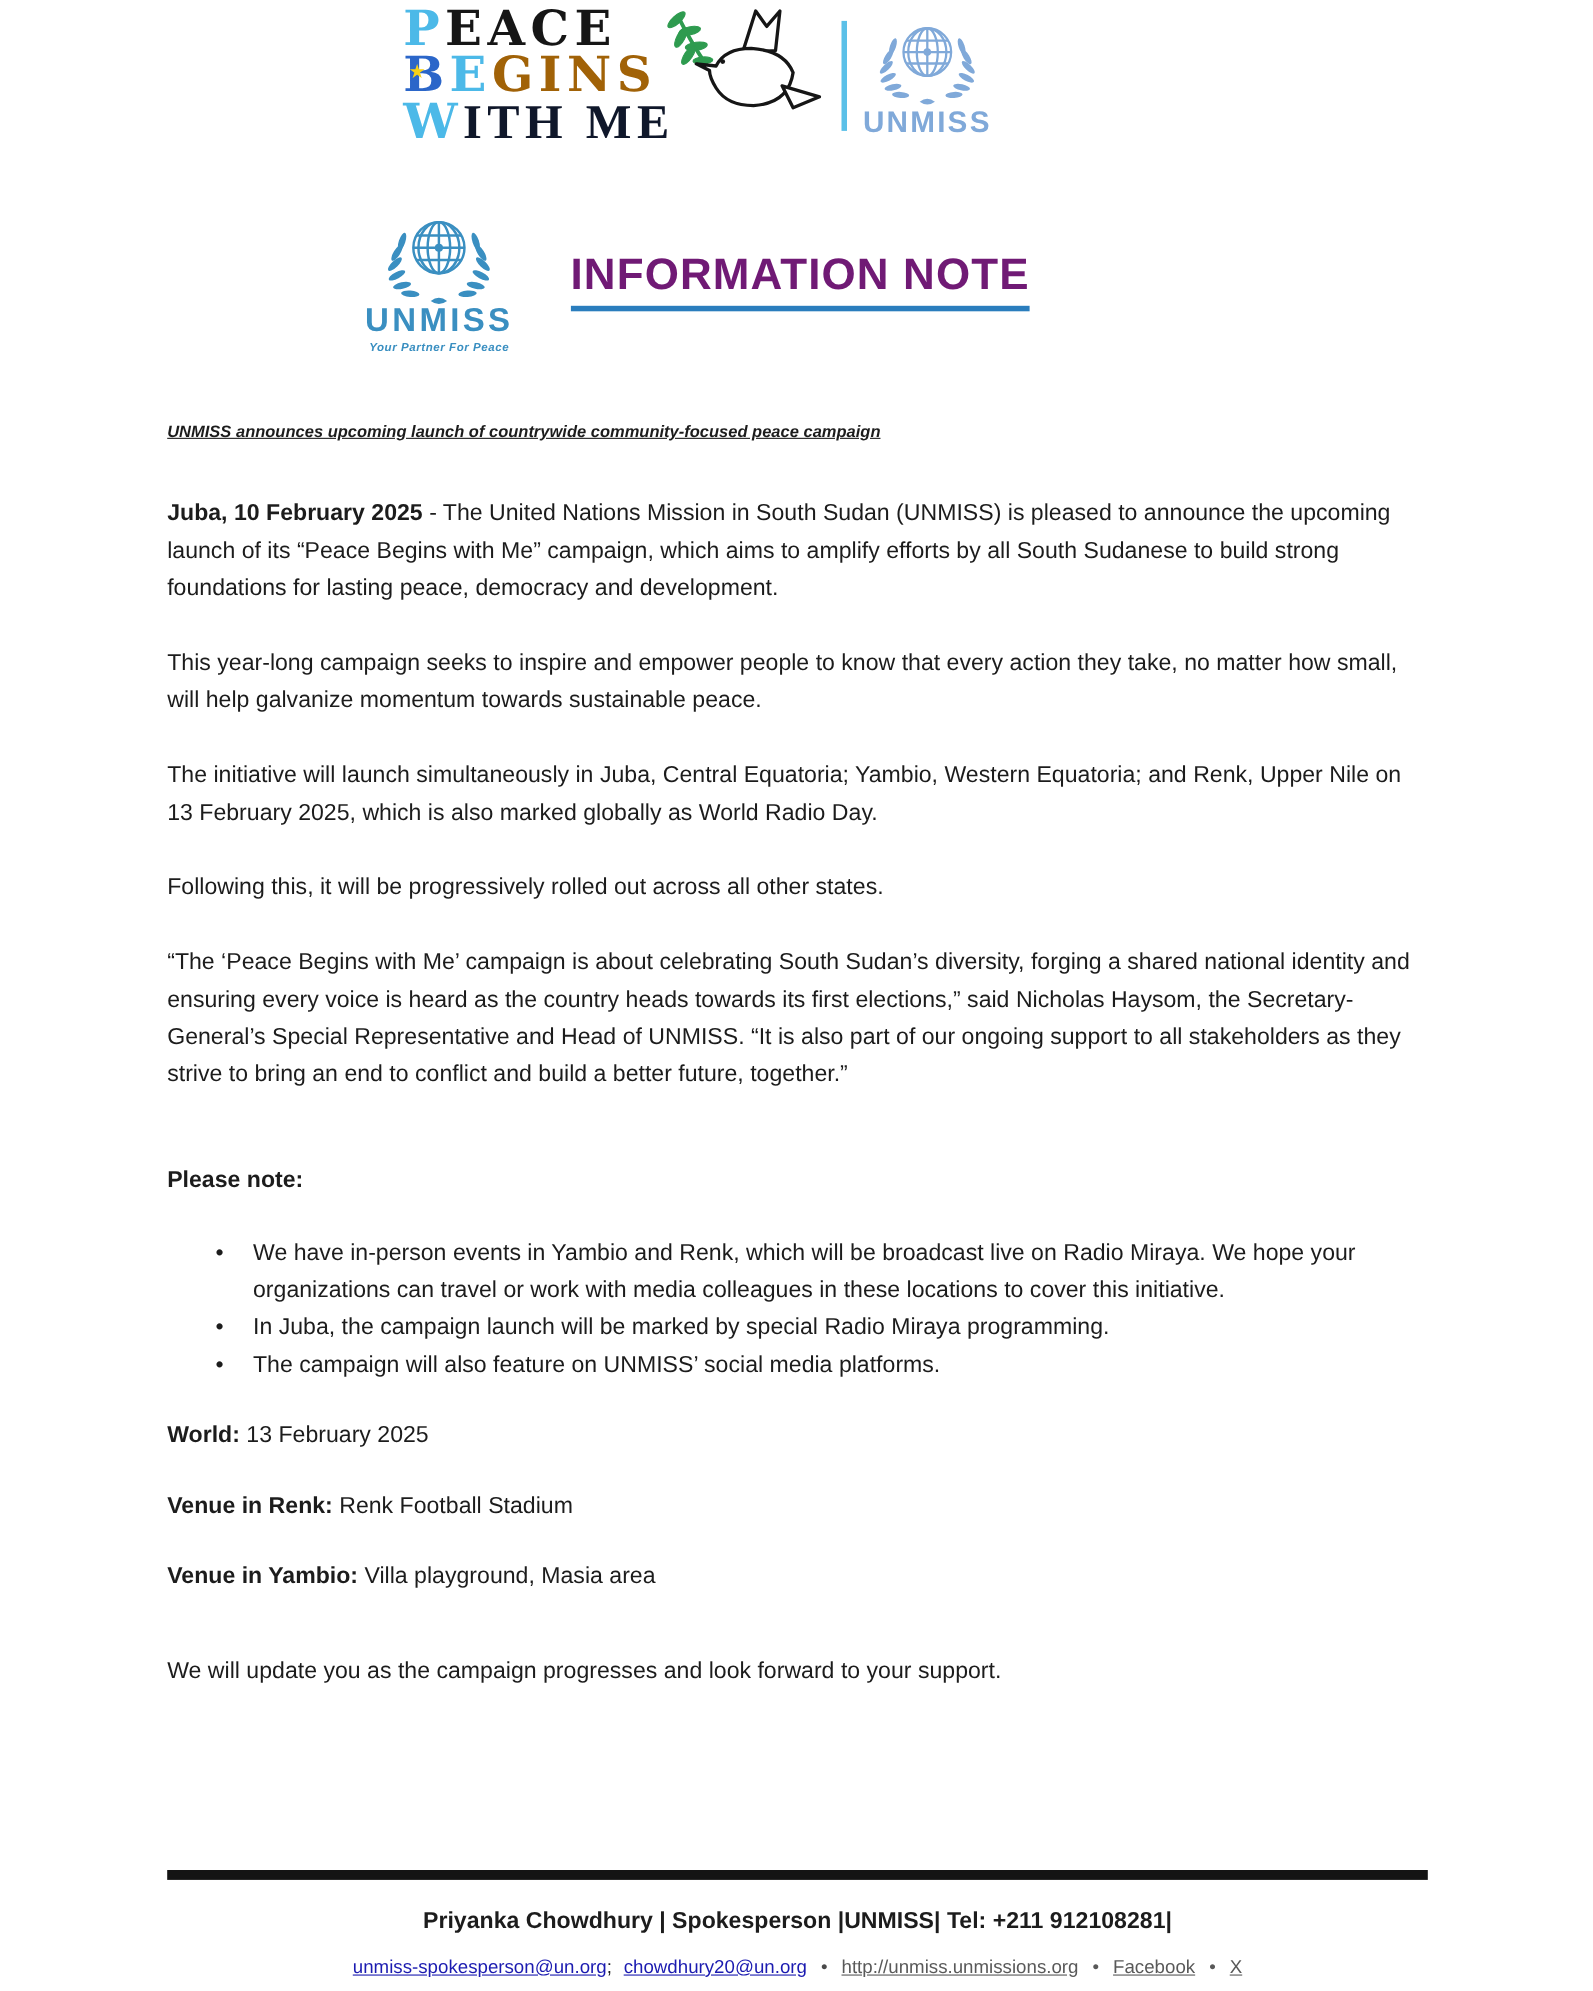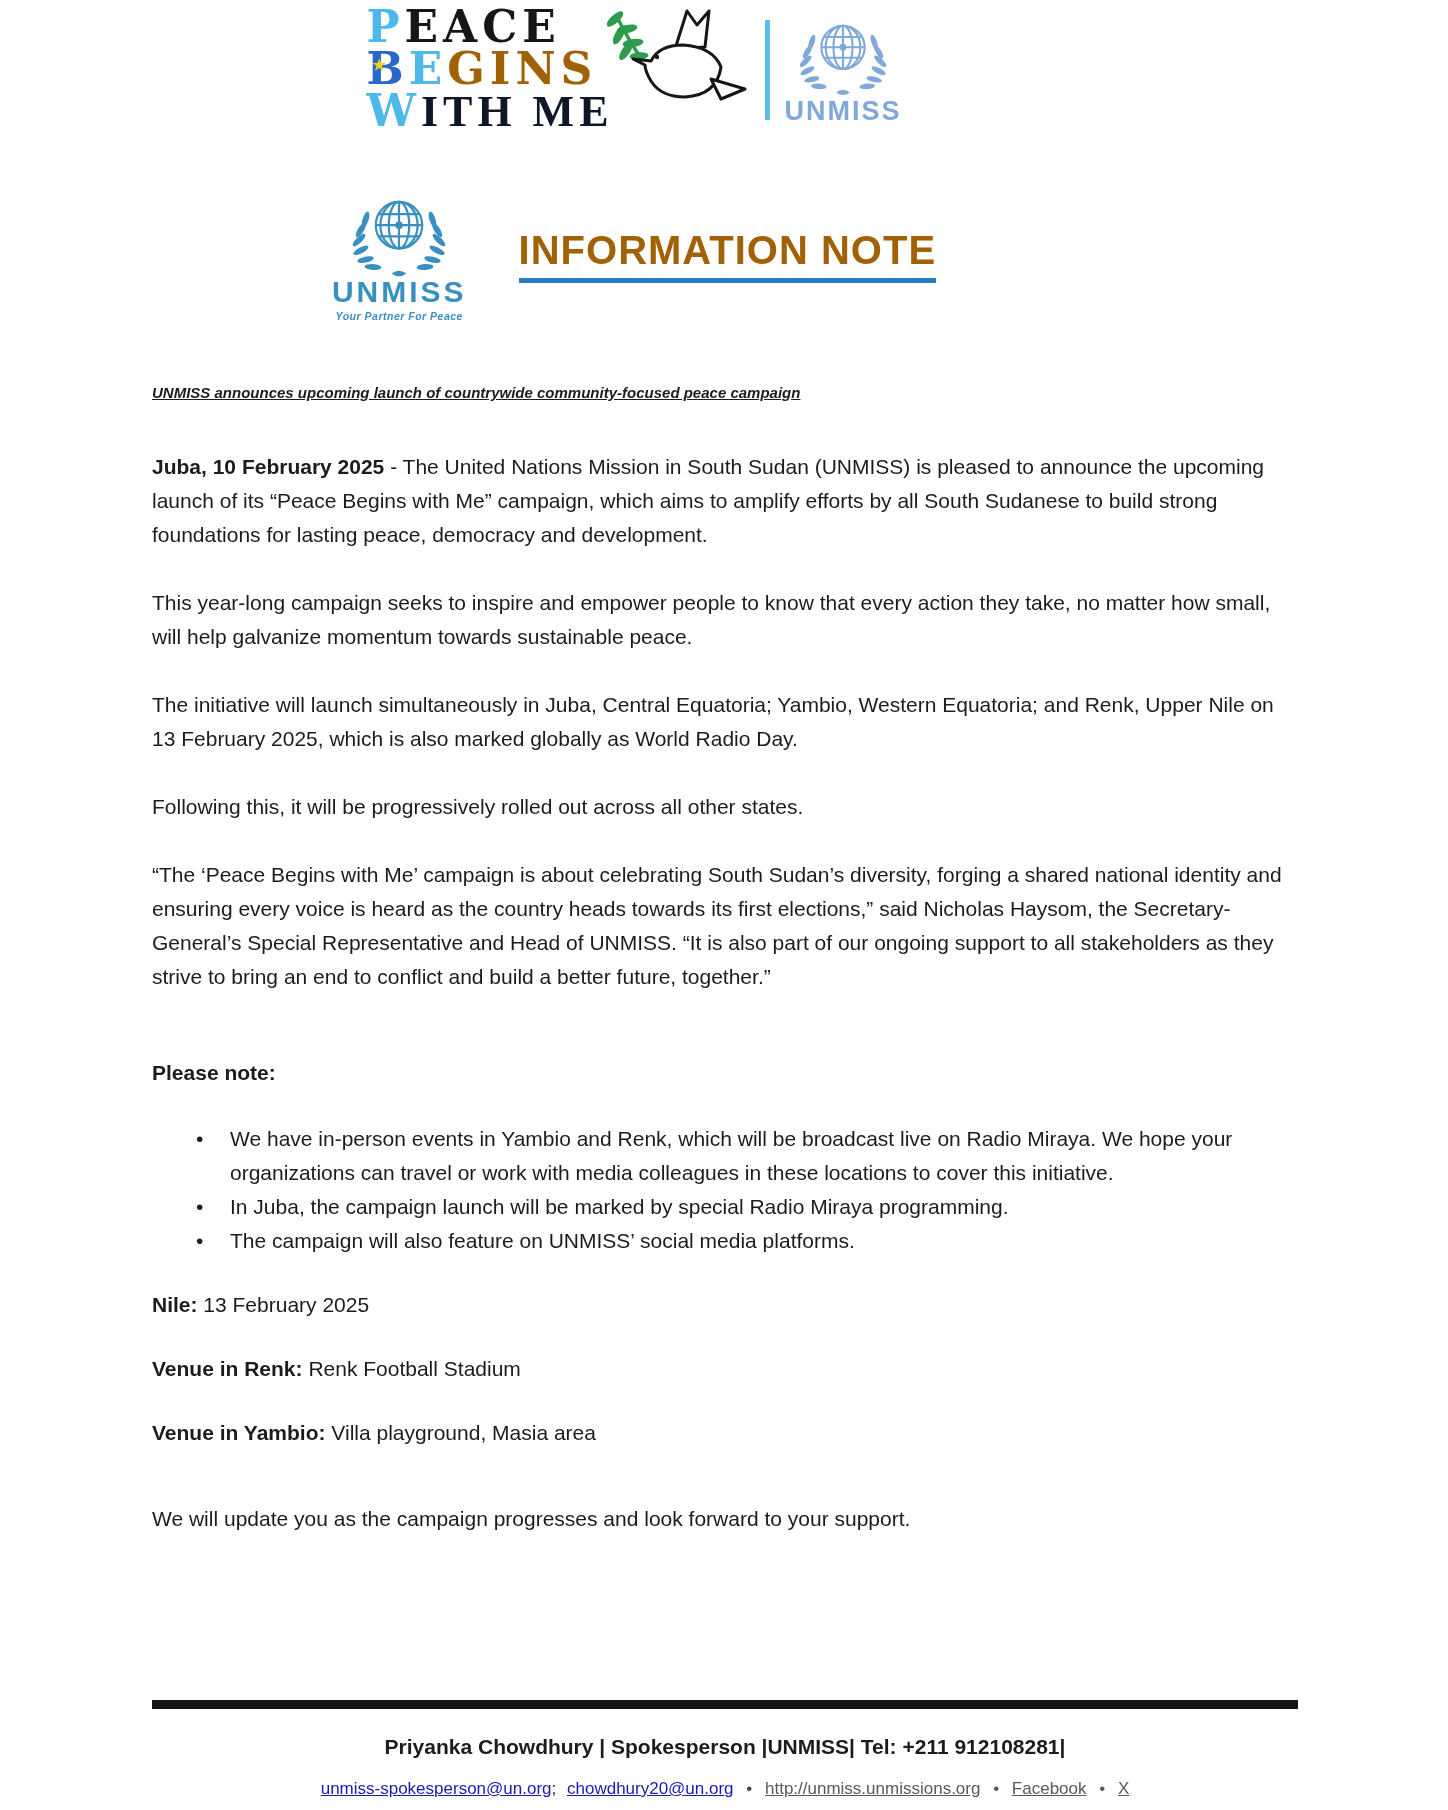--- a/index.html
+++ b/index.html
@@ -144,21 +144,21 @@
           <ellipse cx="103" cy="56" rx="9" ry="3.2" transform="rotate(44 103 56)"></ellipse>
           <ellipse cx="101" cy="67" rx="9" ry="3.2" transform="rotate(28 101 67)"></ellipse>
           <ellipse cx="96" cy="77" rx="9" ry="3.2" transform="rotate(12 96 77)"></ellipse>
           <ellipse cx="88" cy="85" rx="9" ry="3.2" transform="rotate(-4 88 85)"></ellipse>
           <path d="M52,92 Q60,86 68,92 Q60,98 52,92"></path>
         </g>
       </svg>
       <span class="emblem-label">UNMISS</span>
       <span class="emblem-tagline">Your Partner For Peace</span>
     </div>
-    <div class="info-note-heading" style="color:#a16207;border-bottom-color:#2a7dbd;">INFORMATION NOTE</div>
+    <div class="info-note-heading" style="color:#701a75;border-bottom-color:#2a7dbd;">INFORMATION NOTE</div>
   </div>
 
   <div class="content">
 
     <p class="doc-title">UNMISS announces upcoming launch of countrywide community-focused peace campaign</p>
 
     <p class="para"><span class="lead">Juba, 10 February 2025</span><span> - The United Nations Mission in South Sudan (UNMISS) is pleased to announce the upcoming launch of its “Peace Begins with Me” campaign, which aims to amplify efforts by all South Sudanese to build strong foundations for lasting peace, democracy and development.</span></p>
 
     <p class="para">This year-long campaign seeks to inspire and empower people to know that every action they take, no matter how small, will help galvanize momentum towards sustainable peace.</p>
 
@@ -169,21 +169,21 @@
     <p class="para">“The ‘Peace Begins with Me’ campaign is about celebrating South Sudan’s diversity, forging a shared national identity and ensuring every voice is heard as the country heads towards its first elections,” said Nicholas Haysom, the Secretary-General’s Special Representative and Head of UNMISS. “It is also part of our ongoing support to all stakeholders as they strive to bring an end to conflict and build a better future, together.”</p>
 
     <p class="please-note">Please note:</p>
 
     <ul class="notes">
       <li>We have in-person events in Yambio and Renk, which will be broadcast live on Radio Miraya. We hope your organizations can travel or work with media colleagues in these locations to cover this initiative.</li>
       <li>In Juba, the campaign launch will be marked by special Radio Miraya programming.</li>
       <li>The campaign will also feature on UNMISS’ social media platforms.</li>
     </ul>
 
-    <p class="meta-line"><span class="lead">Nile:</span><span> 13 February 2025</span></p>
+    <p class="meta-line"><span class="lead">World:</span><span> 13 February 2025</span></p>
 
     <p class="meta-line"><span class="lead">Venue in Renk:</span><span> Renk Football Stadium</span></p>
 
     <p class="meta-line"><span class="lead">Venue in Yambio:</span><span> Villa playground, Masia area</span></p>
 
     <p class="closing">We will update you as the campaign progresses and look forward to your support.</p>
   </div>
 
   <div class="footer">
     <div class="footer-bar" style="background:#141414;"></div>

